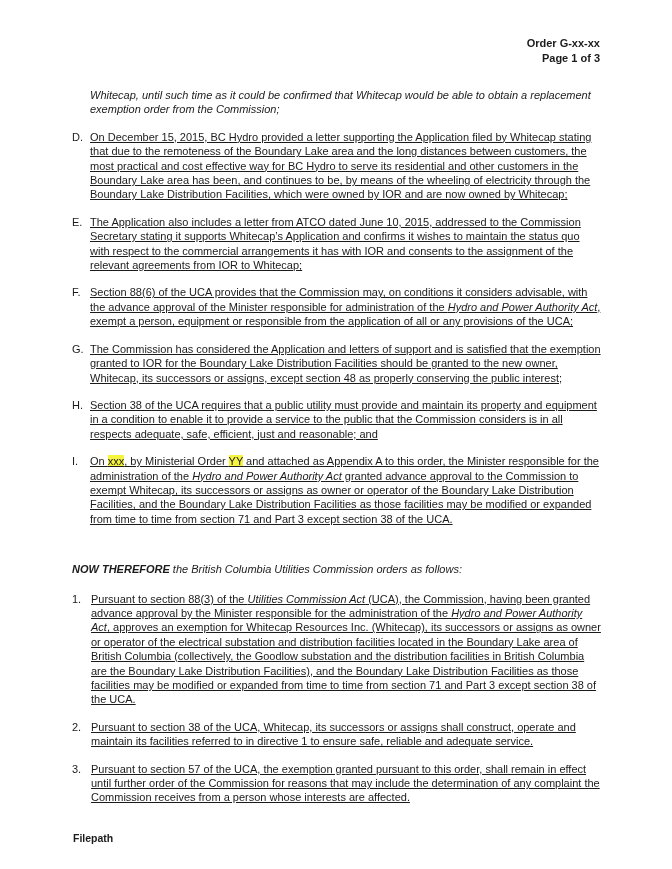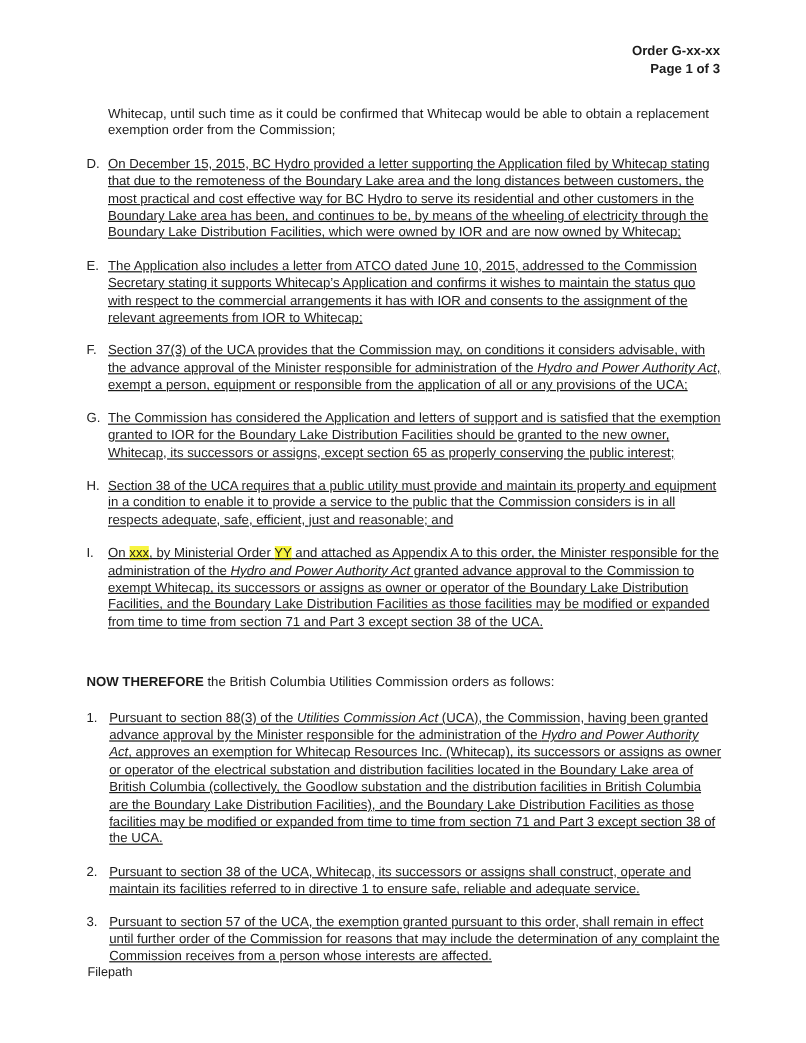--- a/index.html
+++ b/index.html
@@ -31,20 +31,21 @@
   .content{
     position:absolute;
     top:88px;left:72px;
     width:529px;
     font-size:11px;
     line-height:14.4px;
     text-align:left;
   }
   .para{
     margin-bottom:13px;
+    font-style:italic;
   }
   .cont{
     margin-left:18px;
   }
   .li{
     display:flex;
     margin-bottom:13px;
   }
   .li .label{
     width:18px;
@@ -57,23 +58,23 @@
   .therefore{
     margin-top:36px;
     margin-bottom:15px;
   }
   .num .label{
     width:19px;
     flex:0 0 19px;
   }
   .footer{
     position:absolute;
-    top:804px;left:73px;
+    top:832px;left:73px;
     font-size:10.5px;
-    font-weight:normal;
+    font-weight:bold;
   }
   .seg-i{font-style:italic;}
   .seg-b{font-weight:bold;}
   .seg-hl{background:var(--highlight);}
 </style>
 </head>
 <body>
 
 <div class="page">
 
@@ -91,26 +92,26 @@
       <div class="body"><span>On December 15, 2015, BC Hydro provided a letter supporting the Application filed by Whitecap stating that due to the remoteness of the Boundary Lake area and the long distances between customers, the most practical and cost effective way for BC Hydro to serve its residential and other customers in the Boundary Lake area has been, and continues to be, by means of the wheeling of electricity through the Boundary Lake Distribution Facilities, which were owned by IOR and are now owned by Whitecap;</span></div>
     </div>
 
     <div class="li">
       <div class="label">E.</div>
       <div class="body"><span>The Application also includes a letter from ATCO dated June 10, 2015, addressed to the Commission Secretary stating it supports Whitecap’s Application and confirms it wishes to maintain the status quo with respect to the commercial arrangements it has with IOR and consents to the assignment of the relevant agreements from IOR to Whitecap;</span></div>
     </div>
 
     <div class="li">
       <div class="label">F.</div>
-      <div class="body"><span>Section 37(3) of the UCA provides that the Commission may, on conditions it considers advisable, with the advance approval of the Minister responsible for administration of the </span><span class="seg-i">Hydro and Power Authority Act</span><span>, exempt a person, equipment or responsible from the application of all or any provisions of the UCA;</span></div>
+      <div class="body"><span>Section 88(6) of the UCA provides that the Commission may, on conditions it considers advisable, with the advance approval of the Minister responsible for administration of the </span><span class="seg-i">Hydro and Power Authority Act</span><span>, exempt a person, equipment or responsible from the application of all or any provisions of the UCA;</span></div>
     </div>
 
     <div class="li">
       <div class="label">G.</div>
-      <div class="body"><span>The Commission has considered the Application and letters of support and is satisfied that the exemption granted to IOR for the Boundary Lake Distribution Facilities should be granted to the new owner, Whitecap, its successors or assigns, except section 65 as properly conserving the public interest;</span></div>
+      <div class="body"><span>The Commission has considered the Application and letters of support and is satisfied that the exemption granted to IOR for the Boundary Lake Distribution Facilities should be granted to the new owner, Whitecap, its successors or assigns, except section 48 as properly conserving the public interest;</span></div>
     </div>
 
     <div class="li">
       <div class="label">H.</div>
       <div class="body"><span>Section 38 of the UCA requires that a public utility must provide and maintain its property and equipment in a condition to enable it to provide a service to the public that the Commission considers is in all respects adequate, safe, efficient, just and reasonable; and</span></div>
     </div>
 
     <div class="li">
       <div class="label">I.</div>
       <div class="body"><span>On </span><span class="seg-hl">xxx</span><span>, by Ministerial Order </span><span class="seg-hl">YY</span><span> and attached as Appendix A to this order, the Minister responsible for the administration of the </span><span class="seg-i">Hydro and Power Authority Act</span><span> granted advance approval to the Commission to exempt Whitecap, its successors or assigns as owner or operator of the Boundary Lake Distribution Facilities, and the Boundary Lake Distribution Facilities as those facilities may be modified or expanded from time to time from section 71 and Part 3 except section 38 of the UCA.</span></div>

